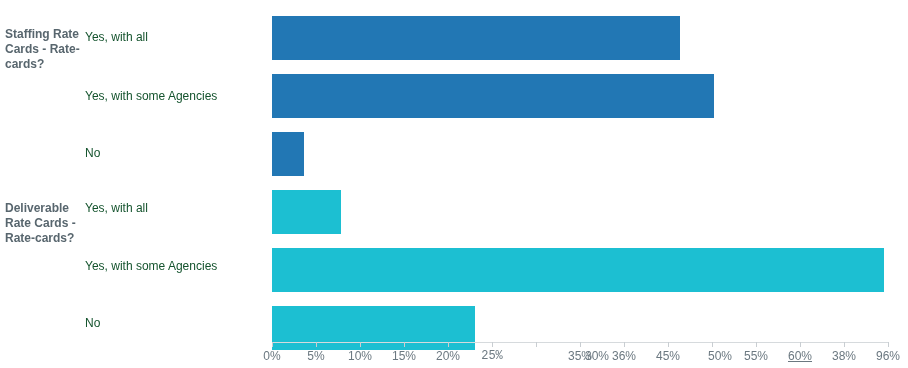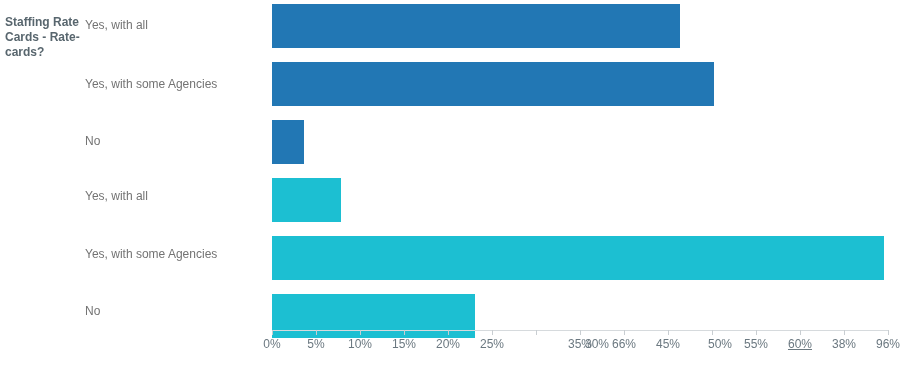--- a/index.html
+++ b/index.html
@@ -10,21 +10,21 @@
   body {
     width: 908px;
     height: 368px;
     font-family: "Liberation Sans", sans-serif;
     color: #5b6770;
     overflow: hidden;
     position: relative;
   }
   #chart-root {
     position: absolute;
-    left: 0; top: 0;
+    left: 0; top: 12px;
     width: 908px;
     height: 308px;
   }
   
   .group-label {
     position: absolute;
     left: 5px;
     width: 76px;
     font-size: 12px;
     font-weight: bold;
@@ -32,21 +32,21 @@
     color: #58666e;
     text-align: left;
   }
   
   .cat-label {
     position: absolute;
     left: 85px;
     width: 175px;
     font-size: 12px;
     line-height: 15px;
-    color: #737373;
+    color: #14532d;
     text-align: left;
     white-space: nowrap;
   }
   
   #plot {
     position: absolute;
     left: 272px;
     top: 0;
     width: 636px;
     height: 330px;
@@ -90,20 +90,21 @@
     margin-left: -20px;
     white-space: nowrap;
   }
 </style>
 </head>
 <body>
 
 <div id="chart-root">
 
   <div class="group-label" id="group-label-0" style="top:15px;">Staffing Rate Cards - Rate-cards?</div>
+  <div class="group-label" id="group-label-1" style="top:189px;">Deliverable Rate Cards - Rate-cards?</div>
 
   <div class="cat-label" style="top:18px;">Yes, with all</div>
   <div class="cat-label" style="top:77px;">Yes, with some Agencies</div>
   <div class="cat-label" style="top:134px;">No</div>
 
   <div class="cat-label" style="top:189px;">Yes, with all</div>
   <div class="cat-label" style="top:247px;">Yes, with some Agencies</div>
   <div class="cat-label" style="top:304px;">No</div>
 
   <div id="plot">
@@ -121,27 +122,27 @@
       <div class="tick-label" style="left: 0px;">0%</div>
       <div class="tick" style="left: 44px;"></div>
       <div class="tick-label" style="left: 44px;">5%</div>
       <div class="tick" style="left: 88px;"></div>
       <div class="tick-label" style="left: 88px;">10%</div>
       <div class="tick" style="left: 132px;"></div>
       <div class="tick-label" style="left: 132px;">15%</div>
       <div class="tick" style="left: 176px;"></div>
       <div class="tick-label" style="left: 176px;">20%</div>
       <div class="tick" style="left: 220px;"></div>
-      <div class="tick-label" style="left: 220px;">25%</div>
+      <div class="tick-label" style="left: 220px; font-family: Liberation Mono, monospace;">25%</div>
       <div class="tick" style="left: 264px;"></div>
       <div class="tick-label" style="left: 264px; margin-left: 41px;">30%</div>
       <div class="tick" style="left: 308px;"></div>
       <div class="tick-label" style="left: 308px;">35%</div>
       <div class="tick" style="left: 352px;"></div>
-      <div class="tick-label" style="left: 352px;">66%</div>
+      <div class="tick-label" style="left: 352px;">36%</div>
       <div class="tick" style="left: 396px;"></div>
       <div class="tick-label" style="left: 396px;">45%</div>
       <div class="tick" style="left: 440px;"></div>
       <div class="tick-label" style="left: 440px; text-align: right;">50%</div>
       <div class="tick" style="left: 484px;"></div>
       <div class="tick-label" style="left: 484px;">55%</div>
       <div class="tick" style="left: 528px;"></div>
       <div class="tick-label" style="left: 528px; text-decoration: underline;">60%</div>
       <div class="tick" style="left: 572px;"></div>
       <div class="tick-label" style="left: 572px;">38%</div>

